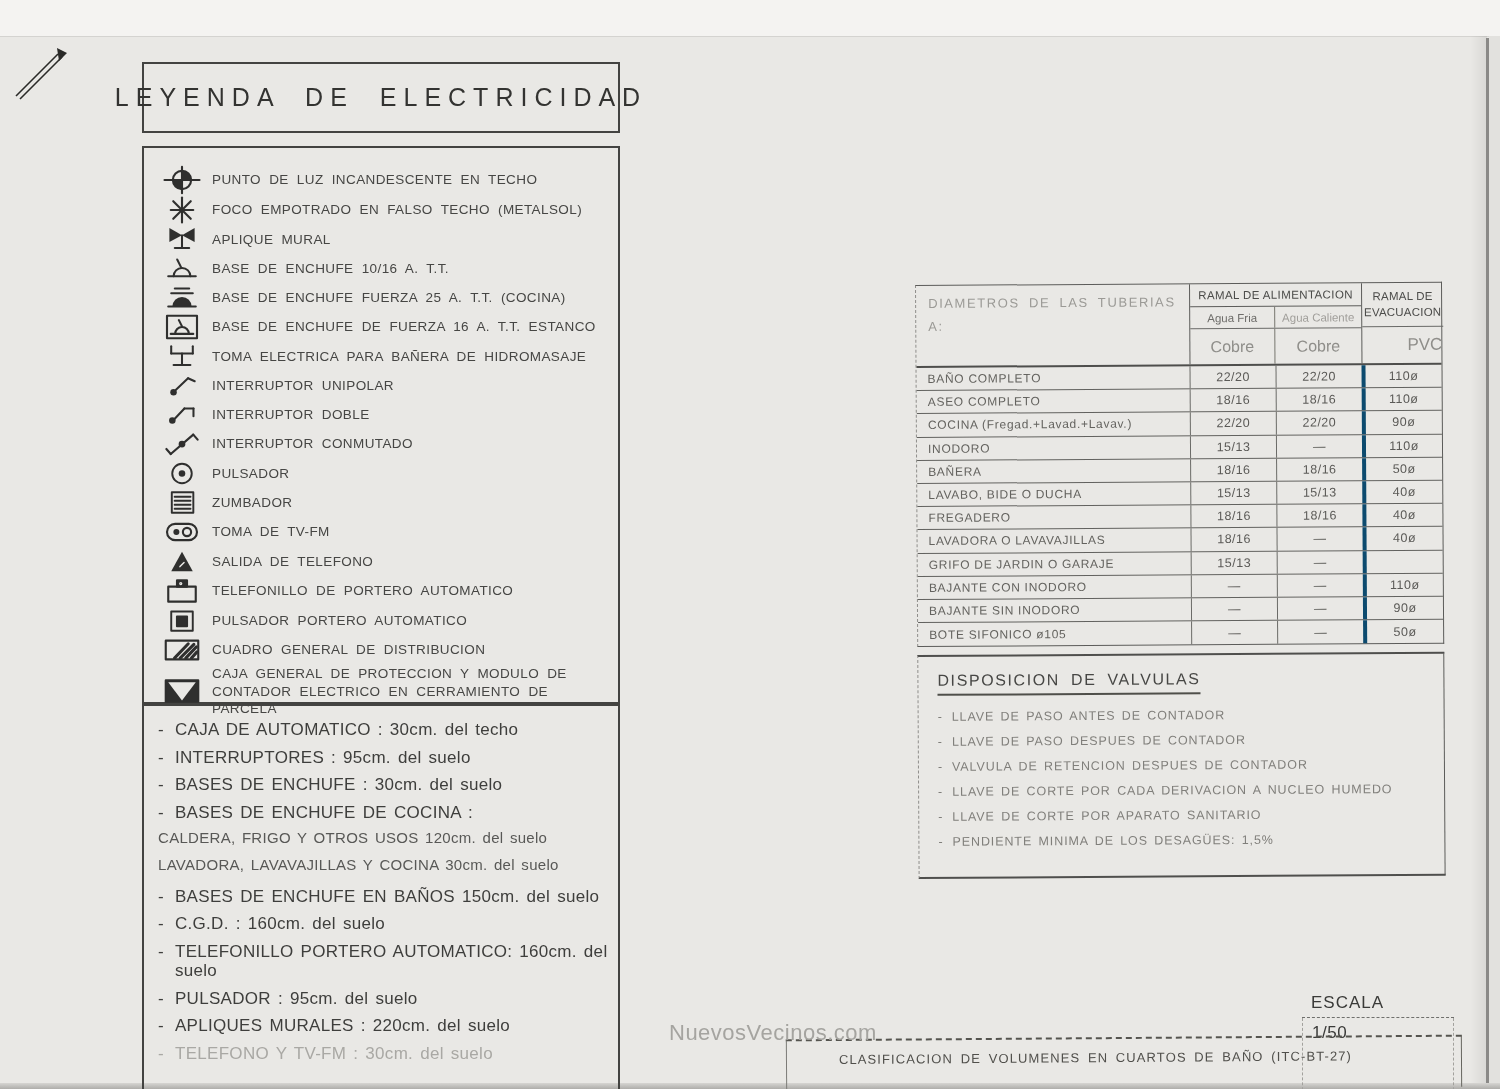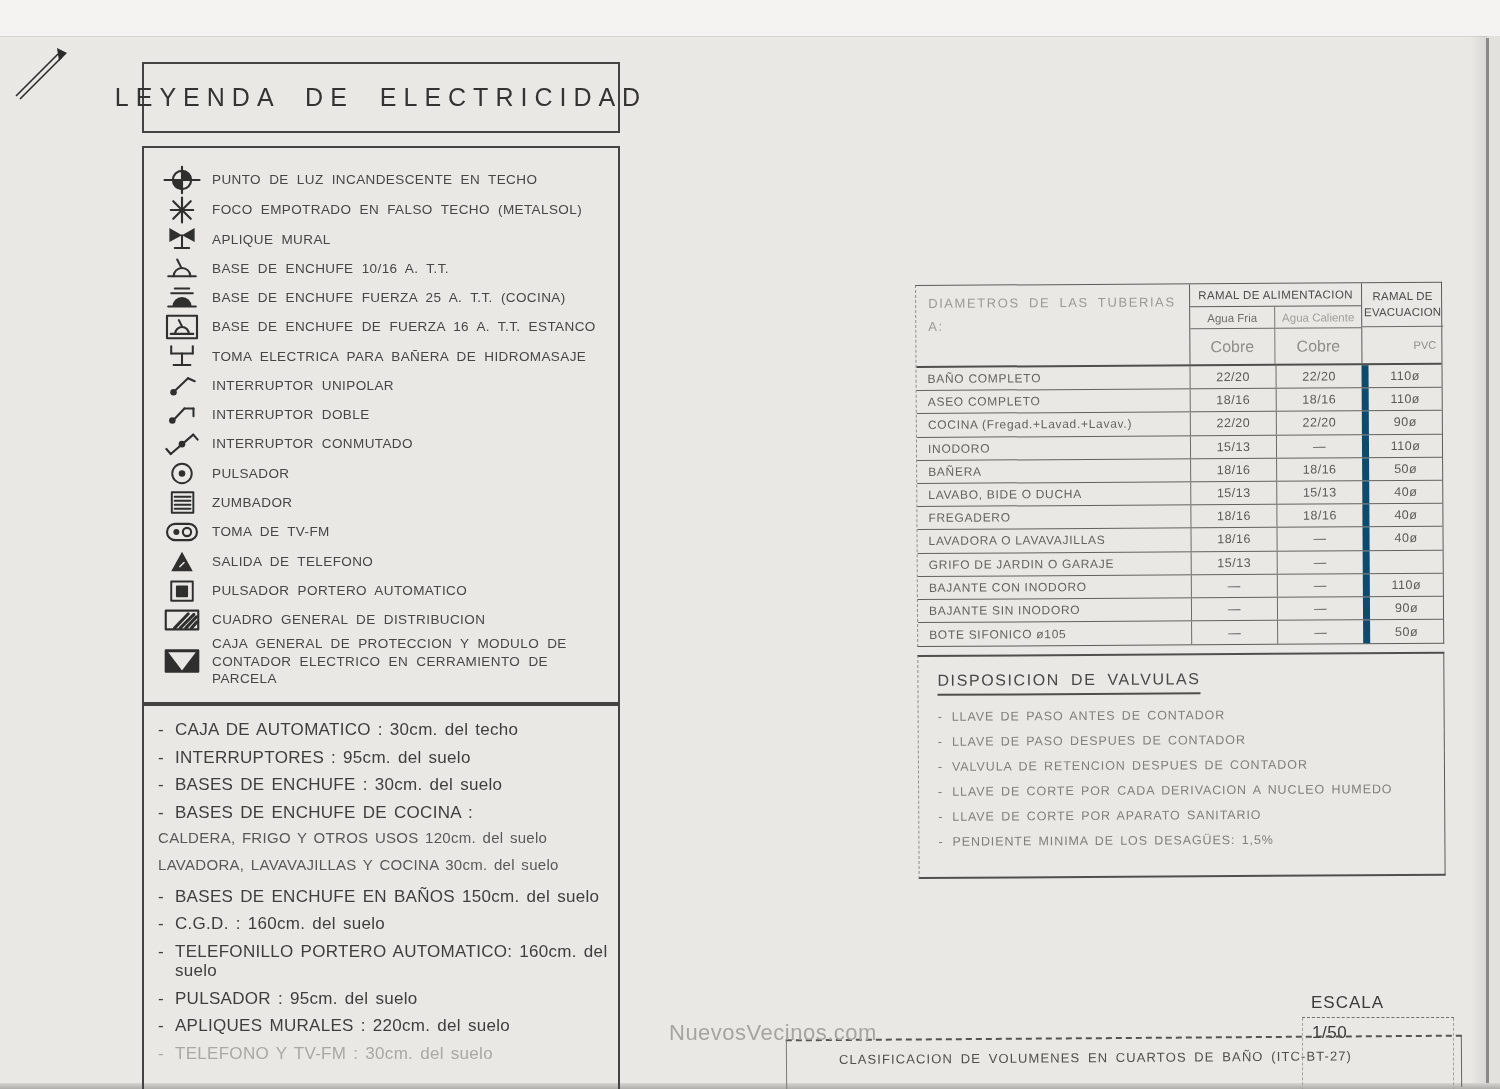--- a/index.html
+++ b/index.html
@@ -51,28 +51,28 @@
   .pt-sub{display:flex;height:21px;border-bottom:1px solid #6a6a68;}
   .pt-sub-cell{display:flex;align-items:center;justify-content:center;font-size:11.5px;color:#6e6d6a;box-sizing:border-box;}
   .pt-sub-fria{width:85px;border-right:1px solid #77766f;}
   .pt-sub-cal{flex:1;color:#a19f9b;}
   .pt-mats{display:flex;flex:1;}
   .pt-mat-cell{display:flex;align-items:center;justify-content:center;font-size:16px;color:#8f8e8a;box-sizing:border-box;}
   .pt-mat-fria{width:85px;border-right:1px solid #77766f;}
   .pt-mat-cal{flex:1;}
   .pt-evac{width:82px;flex:none;border-left:1px solid #5c5c5a;display:flex;flex-direction:column;box-sizing:border-box;}
   .pt-evac-h{height:43px;border-bottom:1px solid #6a6a68;display:flex;align-items:center;justify-content:center;text-align:center;font-size:11.5px;color:#4c4c4a;line-height:1.35;letter-spacing:.2px;}
-  .pt-evac-mat{flex:1;display:flex;align-items:center;justify-content:center;font-size:11px;color:#8f8e8a;padding-left:44px;}
+  .pt-evac-mat{flex:1;display:flex;align-items:center;justify-content:center;font-size:17px;color:#8f8e8a;padding-left:44px;}
   .pt-row{display:flex;height:23.2px;border-bottom:1px solid #62625f;box-sizing:border-box;}
   .pt-row:last-child{border-bottom:none;}
   .pt-lbl{width:273px;flex:none;display:flex;align-items:center;padding-left:11px;box-sizing:border-box;font-size:12px;letter-spacing:.7px;color:#64635f;}
   .pt-val{display:flex;align-items:center;justify-content:center;font-size:12.5px;color:#5b5a57;box-sizing:border-box;letter-spacing:.5px;}
   .pt-v1{width:86px;border-left:1px solid #6b6b68;}
   .pt-v2{width:86px;border-left:1px solid #6b6b68;}
-  .pt-v3{flex:1;border-left:7px solid #0c4a6e;}
+  .pt-v3{flex:1;border-left:4px solid #0c4a6e;}
 
   #valves-box{position:absolute;top:370px;left:0;width:527px;height:224px;box-sizing:border-box;
     border-top:2px solid #4f4f4d;border-bottom:2px solid #4f4f4d;border-left:1px dashed #8f8e8b;border-right:1px solid #5c5c5a;
     padding:15px 0 0 19px;}
   .valves-title{display:inline-block;font-size:16px;letter-spacing:1.6px;word-spacing:5px;color:#474745;border-bottom:2px solid #4f4f4a;padding-bottom:4px;margin-bottom:14px;}
   .valve-item{display:flex;font-size:12.5px;letter-spacing:.9px;word-spacing:2px;color:#807f7b;margin-bottom:11px;}
   .valve-item .dash{margin-right:9px;}
   .vgap{margin-top:9px;}
 
   
@@ -255,20 +255,30 @@
           <span class="leg-label">TOMA DE TV-FM</span>
         </div>
         <div class="leg-row">
           <span class="sym">
             <svg width="34" height="29" viewBox="0 0 30 24">
               <path class="f" d="M15,3.5 L24.5,20.5 L5.5,20.5 Z"></path>
               <line x1="13.2" y1="16.5" x2="16.8" y2="12.8" stroke="#e9e8e5" stroke-width="1.3"></line>
             </svg>
           </span>
           <span class="leg-label">SALIDA DE TELEFONO</span>
+        </div>
+        <div class="leg-row">
+          <span class="sym">
+            <svg width="38" height="30" viewBox="0 0 30 24">
+              <rect x="4" y="8.5" width="22" height="12"></rect>
+              <rect class="fs" x="11" y="3.5" width="8" height="5"></rect>
+              <circle cx="14" cy="6" r="0.8" stroke="#e9e8e5" stroke-width="1"></circle>
+            </svg>
+          </span>
+          <span class="leg-label">TELEFONILLO DE PORTERO AUTOMATICO</span>
         </div>
         <div class="leg-row">
           <span class="sym">
             <svg width="34" height="29" viewBox="0 0 30 24">
               <rect x="5.5" y="4" width="19" height="17"></rect>
               <rect class="fs" x="10.5" y="8.5" width="9" height="8.5"></rect>
             </svg>
           </span>
           <span class="leg-label">PULSADOR PORTERO AUTOMATICO</span>
         </div>

